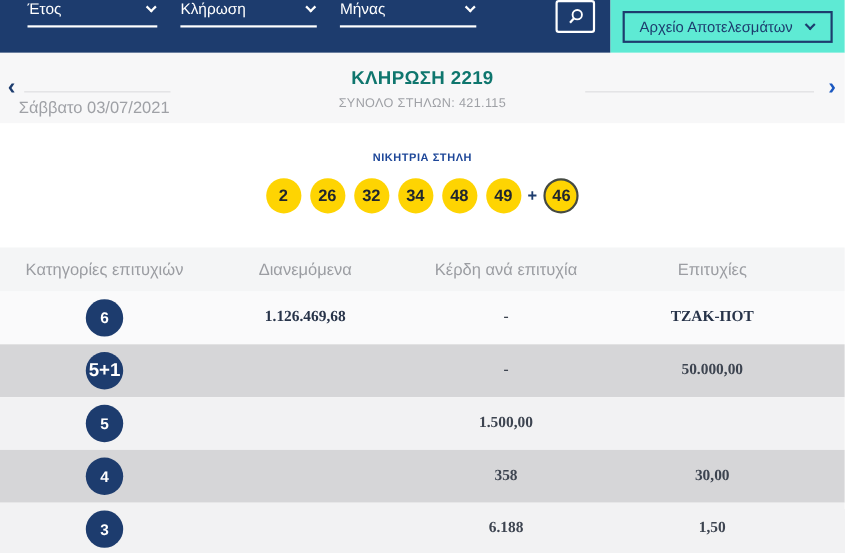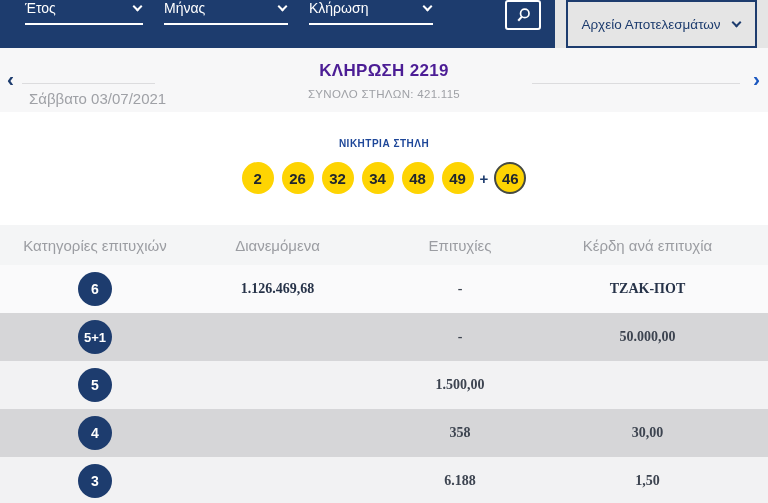--- a/index.html
+++ b/index.html
@@ -11,38 +11,38 @@
   .topbar-left { flex:1; background:#1d3c6e; display:flex; align-items:flex-start; padding-left:25px; }
   .dd { width:118px; margin-right:21px; margin-bottom:7px; padding-bottom:7px;
         border-bottom:2px solid #fff; display:flex; justify-content:space-between;
         align-items:center; color:#fff; font-size:14px; cursor:pointer; }
   .dd:nth-child(2), .dd:nth-child(3) { width:124px; }
   .chev { width:7px; height:7px; border-right:2px solid #fff; border-bottom:2px solid #fff;
           transform:rotate(45deg); margin:0 2px 3px 0; }
   .search-btn { width:36px; height:30px; border:2px solid #fff; border-radius:3px;
                 margin:0 14px 9px 51px; background:transparent; display:flex;
                 align-items:center; justify-content:center; cursor:pointer; }
-  .topbar-right { width:223px; background:#e5e5e5; display:flex; justify-content:center; }
+  .topbar-right { width:223px; background:#5eead4; display:flex; align-items:center; justify-content:center; }
   .archive-btn { border:2px solid #1d3c6e; color:#1d3c6e; background:transparent;
                  font-size:13.5px; padding:5px 13px; display:flex; align-items:center;
                  gap:12px; cursor:pointer; font-family:inherit; }
   .archive-btn .chev { border-color:#1d3c6e; }
 
   
   .drawnav { position:relative; height:64px; background:#f7f7f8; }
   .nav-arrow { position:absolute; top:20px; font-size:21px; font-weight:bold;
                line-height:1; cursor:pointer; background:none; border:none; }
   .nav-prev { left:7px; color:#1d3c6e; }
   .nav-next { right:8px; color:#1b58c0; }
   .hr-line { position:absolute; top:35px; height:1px; background:#dcdcde; }
   .hr-left { left:22px; width:133px; }
   .hr-right { left:532px; width:208px; }
-  .nav-date { position:absolute; left:29px; top:42px; font-size:15px; color:#9fa1a6; }
+  .nav-date { position:absolute; left:17px; top:42px; font-size:15px; color:#9fa1a6; }
   .nav-center { position:absolute; left:0; right:0; top:13px; text-align:center; }
-  .nav-title { font-size:17px; font-weight:bold; color:#4c1d95; letter-spacing:.3px; }
+  .nav-title { font-size:17px; font-weight:bold; color:#0f766e; letter-spacing:.3px; }
   .nav-sub { margin-top:7px; font-size:11.5px; color:#9fa1a6; letter-spacing:.3px; }
 
   
   .winning { height:113px; background:#fff; text-align:center; }
   .win-title { padding-top:26px; font-size:10px; font-weight:bold; color:#1e4799; letter-spacing:.5px; }
   .balls { margin-top:13px; display:flex; justify-content:center; align-items:center; gap:8px; }
   .ball { width:32px; height:32px; border-radius:50%; background:#fed402; color:#20262e;
           font-weight:bold; font-size:15px; display:flex; align-items:center; justify-content:center; }
   .ball.bonus { border:2px solid #454a42; }
   .plus { color:#1d3c6e; font-weight:bold; font-size:15px; margin:0 -2px; }
@@ -50,39 +50,39 @@
   
   .grid4 { display:grid; grid-template-columns:190px 175px 190px 185px; padding-right:28px; align-items:center; }
   .thead { height:40px; background:#f4f5f6; color:#9b9da2; font-size:15px; }
   .thead div { text-align:center; }
   .trow { height:48px; background:#f2f2f3; }
   .trow.alt { background:#d6d6d8; }
   .trow.first { background:#fafafb; }
   .badge { width:34px; height:34px; border-radius:50%; background:#1d3c6e; color:#fff;
            font-weight:bold; font-size:14px; display:flex; align-items:center;
            justify-content:center; margin:0 auto; }
-  .badge.small { font-size:13px; }
+  .badge.small { font-size:17px; }
   .val { text-align:center; font-weight:bold; font-size:14px; color:#3d4450;font-family:Liberation Serif, serif; }
   .val.navy { color:#273349; }
 </style>
 </head>
 <body>
 
 <div class="topbar">
   <div class="topbar-left">
     <div class="dd">
       <span>Έτος</span>
       <span class="chev"></span>
     </div>
     <div class="dd">
-      <span>Μήνας</span>
+      <span>Κλήρωση</span>
       <span class="chev"></span>
     </div>
     <div class="dd">
-      <span>Κλήρωση</span>
+      <span>Μήνας</span>
       <span class="chev"></span>
     </div>
     <button class="search-btn">
       <span style="display:flex">
         <svg width="17" height="17" viewBox="0 0 20 20">
           <circle cx="11.5" cy="7.5" r="5" fill="none" stroke="#fff" stroke-width="2"></circle>
           <line x1="7.8" y1="11.6" x2="3.8" y2="16.2" stroke="#fff" stroke-width="2.4"></line>
         </svg>
       </span>
     </button>
@@ -118,22 +118,22 @@
     <div class="ball">49</div>
     <span class="plus">+</span>
     <div class="ball bonus">46</div>
   </div>
 </div>
 
 <div>
   <div class="grid4 thead">
     <div>Κατηγορίες επιτυχιών</div>
     <div>Διανεμόμενα</div>
+    <div>Κέρδη ανά επιτυχία</div>
     <div>Επιτυχίες</div>
-    <div>Κέρδη ανά επιτυχία</div>
   </div>
 
   <div class="grid4 trow first">
     <div>
         <div class="badge">6</div>
       </div>
     <div class="val navy">1.126.469,68</div>
     <div class="val">-</div>
     <div class="val navy">ΤΖΑΚ-ΠΟΤ</div>
   </div>

